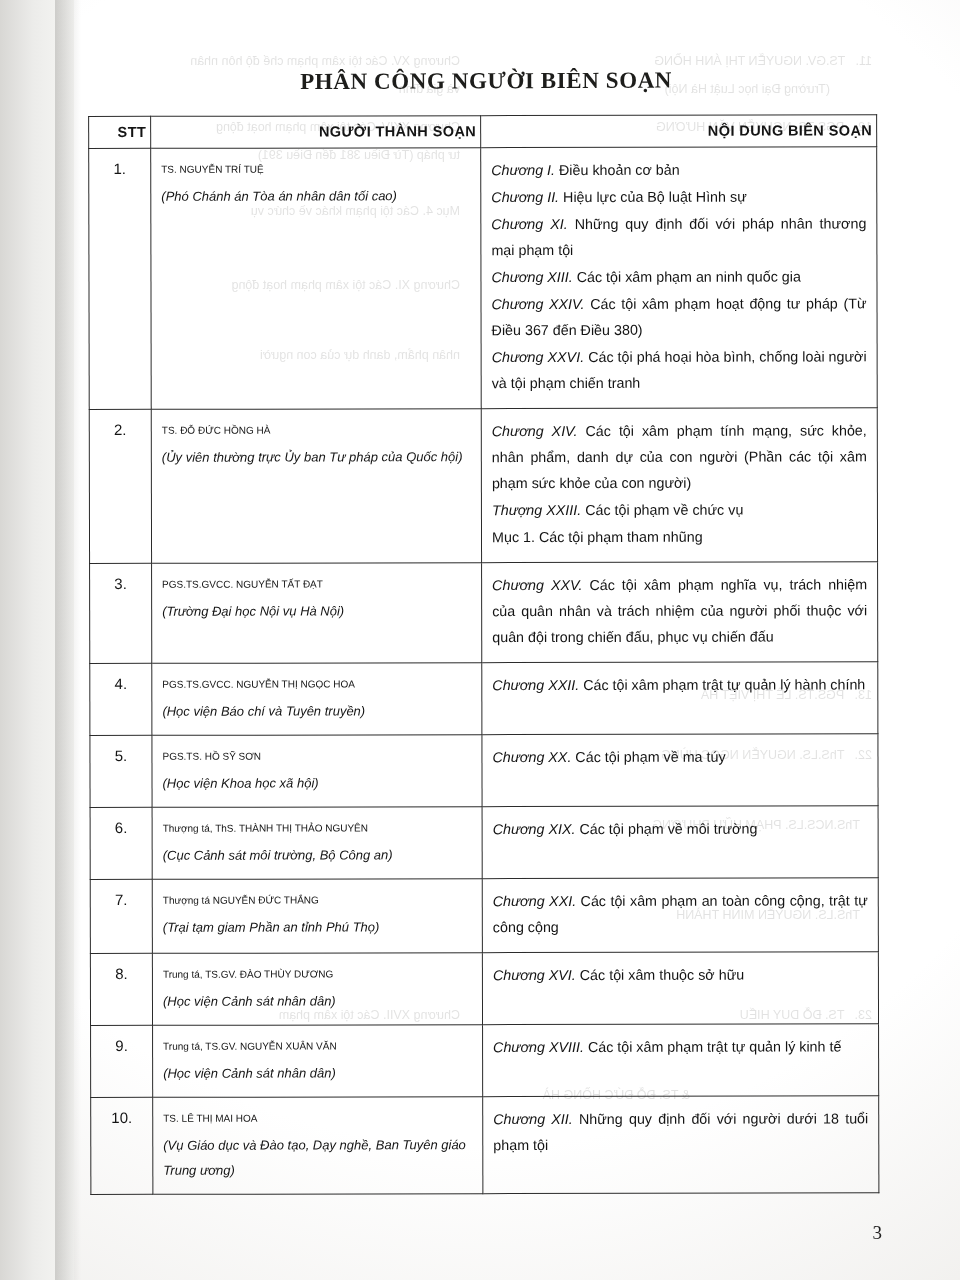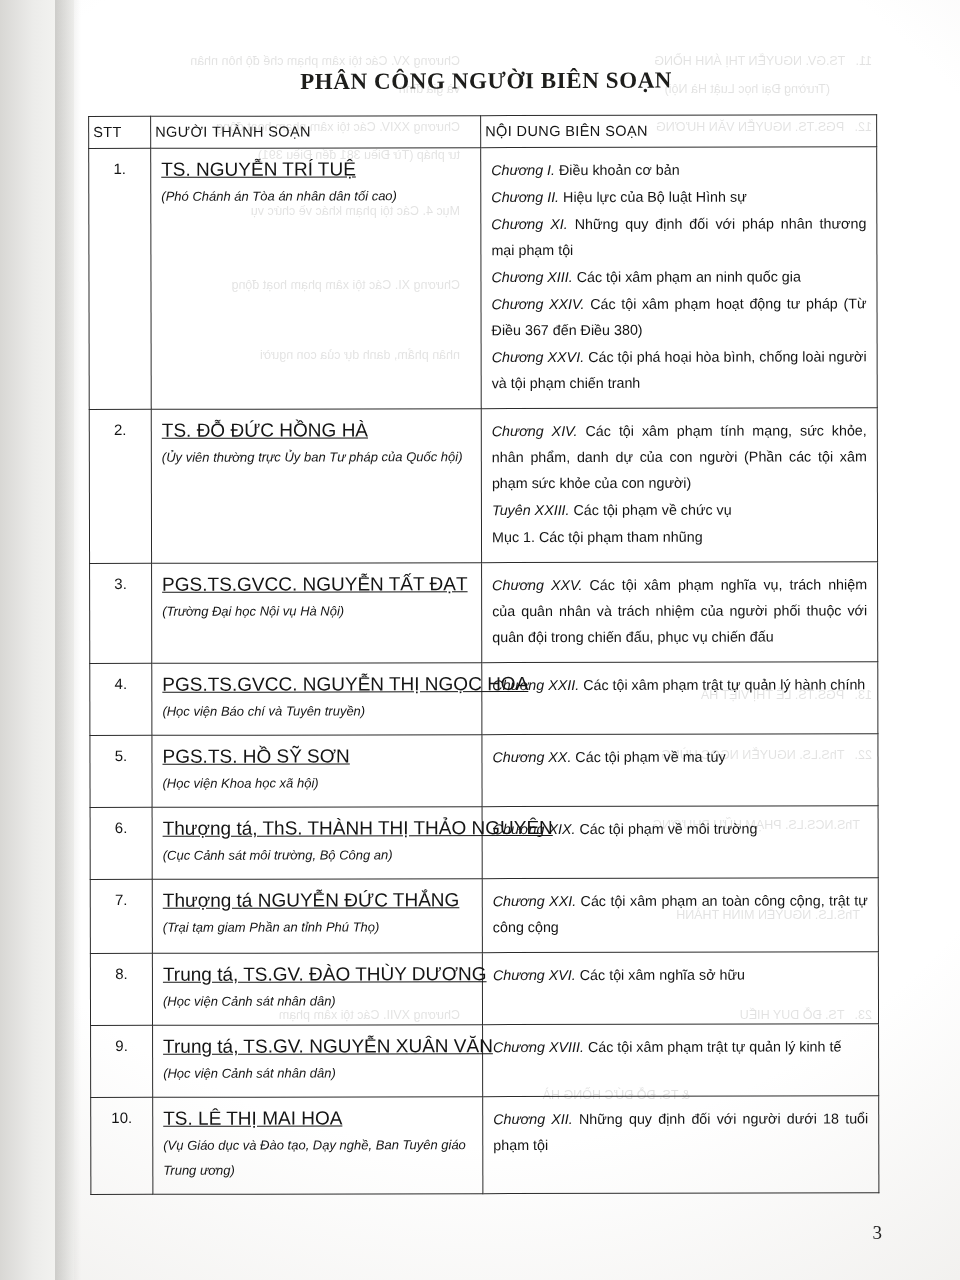--- a/index.html
+++ b/index.html
@@ -74,42 +74,41 @@
     margin-left: 10px;
     table-layout: fixed;
   }
   td, th {
     border: 1.3px solid #2b2b2b;
     vertical-align: top;
     padding: 9px 10px 11px 10px;
     color: #141414;
   }
   thead th {
-    text-align: left;
+    text-align: right;
     font-size: 14.5px;
-    font-weight: normal;
+    font-weight: bold;
     letter-spacing: 0.4px;
     padding: 7px 4px 8px 4px;
     white-space: nowrap;
   }
   col.c-stt { width: 62px; }
   col.c-name { width: 330px; }
   col.c-content { width: 396px; }
 
   td.stt {
     text-align: center;
     font-size: 15px;
     padding-top: 11px;
   }
   .nm-line {
-    font-size: 19px;
+    font-size: 10px;
     line-height: 23px;
     margin-bottom: 3px;
     white-space: nowrap;
-    text-decoration: underline;
   }
   .nm-sub {
     font-size: 13px;
     line-height: 25px;
     font-style: italic;
   }
   td.content {
     font-size: 14.3px;
     line-height: 26px;
     text-align: justify;
@@ -174,21 +173,21 @@
             </td>
           </tr>
           <tr>
             <td class="stt">2.</td>
             <td>
               <div class="nm-line">TS. ĐỖ ĐỨC HỒNG HÀ</div>
               <div class="nm-sub">(Ủy viên thường trực Ủy ban Tư pháp của Quốc hội)</div>
             </td>
             <td class="content">
               <p><em>Chương XIV.</em><span> Các tội xâm phạm tính mạng, sức khỏe, nhân phẩm, danh dự của con người (Phần các tội xâm phạm sức khỏe của con người)</span></p>
-              <p><em>Tuyên XXIII.</em><span> Các tội phạm về chức vụ</span></p>
+              <p><em>Thượng XXIII.</em><span> Các tội phạm về chức vụ</span></p>
               <p><span>Mục 1. Các tội phạm tham nhũng</span></p>
             </td>
           </tr>
           <tr>
             <td class="stt">3.</td>
             <td>
               <div class="nm-line">PGS.TS.GVCC. NGUYỄN TẤT ĐẠT</div>
               <div class="nm-sub">(Trường Đại học Nội vụ Hà Nội)</div>
             </td>
             <td class="content">
@@ -235,21 +234,21 @@
               <p><em>Chương XXI.</em><span> Các tội xâm phạm an toàn công cộng, trật tự công cộng</span></p>
             </td>
           </tr>
           <tr>
             <td class="stt">8.</td>
             <td>
               <div class="nm-line">Trung tá, TS.GV. ĐÀO THÙY DƯƠNG</div>
               <div class="nm-sub">(Học viện Cảnh sát nhân dân)</div>
             </td>
             <td class="content">
-              <p><em>Chương XVI.</em><span> Các tội xâm nghĩa sở hữu</span></p>
+              <p><em>Chương XVI.</em><span> Các tội xâm thuộc sở hữu</span></p>
             </td>
           </tr>
           <tr>
             <td class="stt">9.</td>
             <td>
               <div class="nm-line">Trung tá, TS.GV. NGUYỄN XUÂN VĂN</div>
               <div class="nm-sub">(Học viện Cảnh sát nhân dân)</div>
             </td>
             <td class="content">
               <p><em>Chương XVIII.</em><span> Các tội xâm phạm trật tự quản lý kinh tế</span></p>

